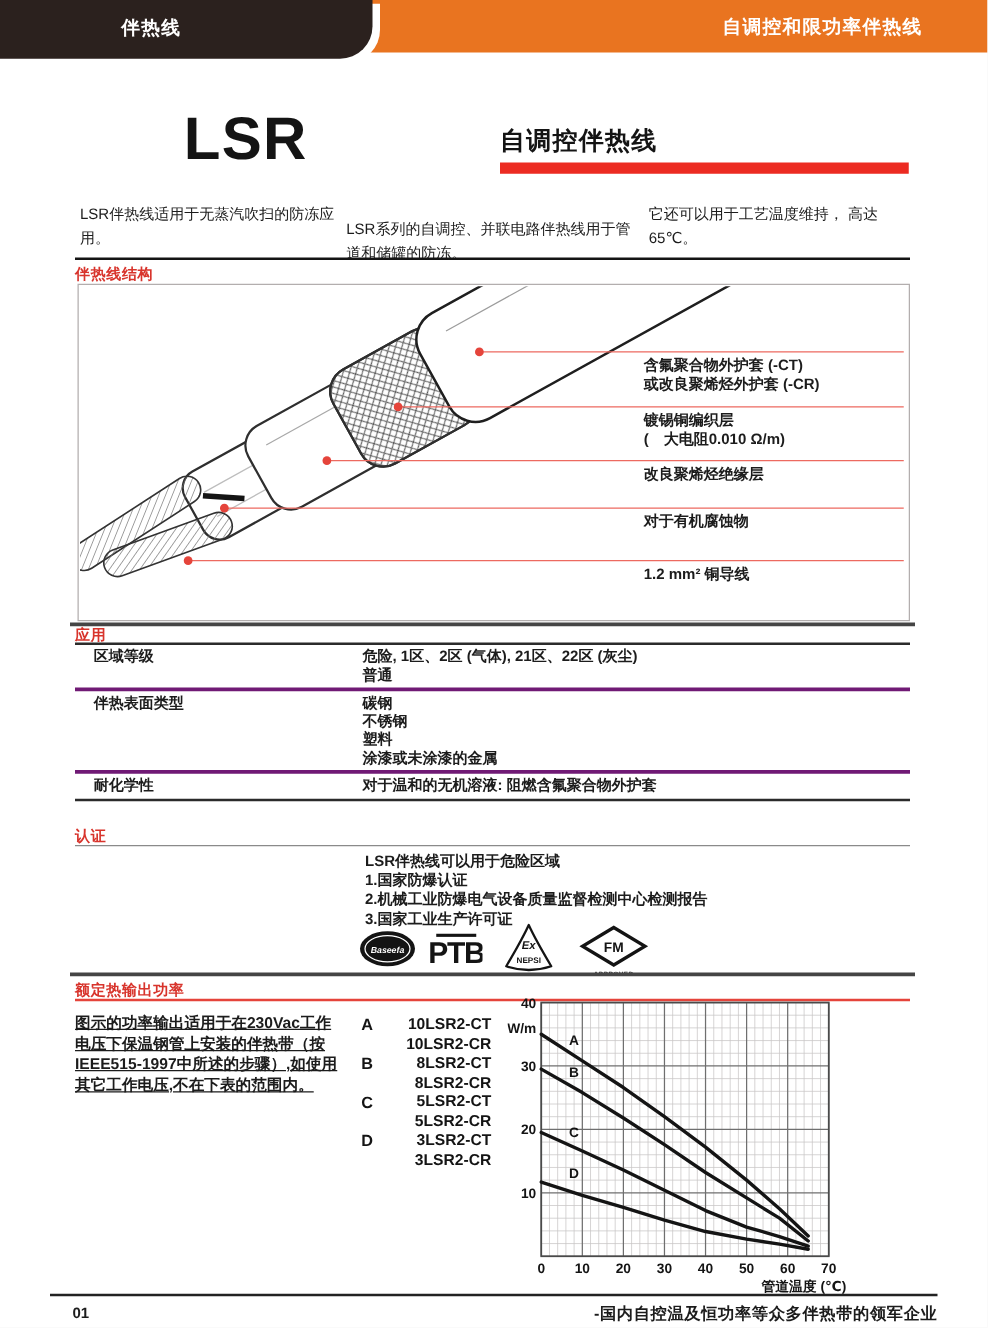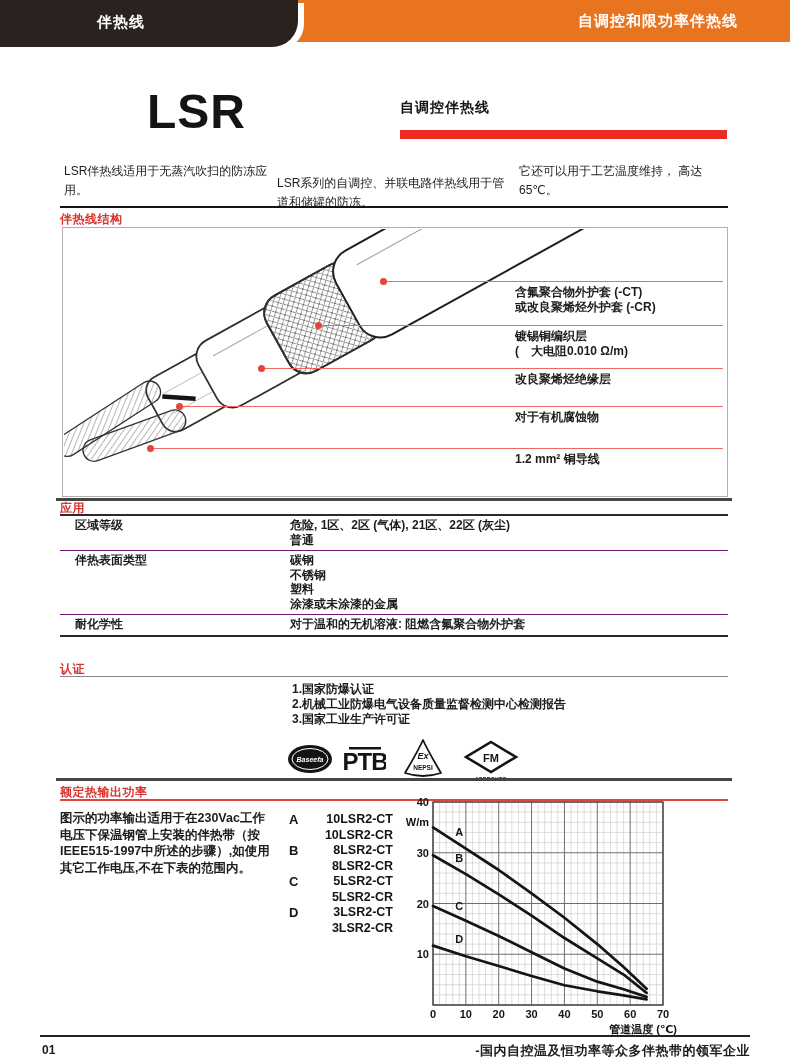--- a/index.html
+++ b/index.html
@@ -9,21 +9,21 @@
   
   .header-bar { position:absolute; left:0; top:0; width:790px; height:42px; background:#E97420; }
   .header-tab { position:absolute; left:0; top:0; width:298px; height:47px; background:#2B211E;
                 border-bottom-right-radius:26px; box-shadow:6px 3px 0 0 #ffffff; }
   .header-tab-label { position:absolute; left:0; top:13px; width:298px; text-align:center; padding-right:56px;
                 color:#ffffff; font-size:15px; font-weight:700; letter-spacing:1px; }
   .header-right { position:absolute; right:52px; top:12px; color:#ffffff; font-size:15px; font-weight:700; letter-spacing:1px; }
 
   
   .product-title { position:absolute; left:147px; top:84px; font-size:48px; font-weight:900; color:#141414; letter-spacing:1px; }
-  .subtitle { position:absolute; left:400px; top:99px; font-size:14px; font-weight:700; color:#141414; letter-spacing:1px; }
+  .subtitle { position:absolute; left:400px; top:99px; font-size:20px; font-weight:700; color:#141414; letter-spacing:1px; }
   .red-bar { position:absolute; left:400px; top:130px; width:327px; height:9px; background:#EC2B22; }
 
   .intro { position:absolute; top:162px; font-size:12px; line-height:1.55; color:#1c1c1c; font-weight:500; }
   .intro.c1 { left:64px;  width:212px; }
   .intro.c2 { left:277px; width:232px;margin-top:12px; }
   .intro.c3 { left:519px; width:212px; }
 
   .hr-dark  { position:absolute; background:#141414; }
   .hr-gray  { position:absolute; background:#8a8a8a; }
   .hr-thick { position:absolute; background:#454545; }
@@ -34,43 +34,43 @@
   
   .struct-box { position:absolute; left:62px; top:227px; width:666px; height:270px;
                 border:1px solid #b3aeae; background:#ffffff; }
   .cable-svg { position:absolute; left:0; top:0; }
   .leader { position:absolute; height:0; border-top:1.4px solid #ED6A60; }
   .leader-dot { position:absolute; left:-3px; top:-4.5px; width:7px; height:7px; border-radius:50%; background:#E5443B; }
   .struct-label { position:absolute; left:452px; width:212px; font-size:12px; font-weight:600; color:#1c1c1c; line-height:15px; }
 
   
   .app-table { position:absolute; left:60px; top:514px; width:668px; border-top:2px solid #2b2b2b; border-bottom:2px solid #2b2b2b; }
-  .app-row { display:flex; padding:2px 0 3px 0; border-bottom:1px solid #701a75; }
+  .app-row { display:flex; padding:2px 0 3px 0; border-bottom:3px solid #701a75; }
   .app-row:last-child { border-bottom:none; }
   .app-label { width:230px; padding-left:15px; font-size:12px; font-weight:600; color:#1c1c1c; line-height:14.5px; }
   .app-values { flex:1; font-size:12px; font-weight:600; color:#1c1c1c; }
   .app-values div { line-height:14.5px; }
 
   
   .cert-lines { position:absolute; left:292px; top:682px; font-size:12px; font-weight:600; color:#1c1c1c; line-height:15.2px; }
   .logo { position:absolute; }
 
   
-  .power-desc { position:absolute; left:60px; top:810px; width:214px; font-size:12.5px; font-weight:700; color:#1c1c1c; line-height:16.5px; }
+  .power-desc { position:absolute; left:60px; top:810px; width:214px; font-size:12.5px; font-weight:700; color:#1c1c1c; line-height:16.5px;text-decoration:underline; }
   .legend { position:absolute; left:289px; top:812px; }
   .legend-group { display:flex; }
   .legend-key { width:22px; font-size:13px; font-weight:700; color:#141414; line-height:15.5px; }
   .legend-models { width:82px; text-align:right; font-size:12.5px; font-weight:600; color:#141414; line-height:15.5px; }
 
   .chart-wrap { position:absolute; left:406px; top:792px; width:300px; height:262px; }
   #power-chart text { font-family:"Liberation Sans","DejaVu Sans",sans-serif; font-size:11px; font-weight:700; fill:#141414; }
 
   
   .footer-line { position:absolute; left:40px; top:1035px; width:710px; height:2px; background:#222222; }
-  .page-num { position:absolute; left:42px; top:1043px; font-size:12px; font-weight:700; color:#1c1c1c; }
+  .page-num { position:absolute; left:58px; top:1043px; font-size:12px; font-weight:700; color:#1c1c1c; }
   .slogan { position:absolute; right:40px; top:1042px; font-size:13px; font-weight:700; color:#1c1c1c; letter-spacing:0.5px; }
 </style>
 </head>
 <body>
 
 <div class="page">
 
   <div class="header-bar"></div>
   <div class="header-tab"></div>
   <div class="header-tab-label">伴热线</div>
@@ -182,20 +182,21 @@
       <div class="app-label">耐化学性</div>
       <div class="app-values">
         <div>对于温和的无机溶液: 阻燃含氟聚合物外护套</div>
       </div>
     </div>
   </div>
 
   <div class="sec-title" style="top:661px;">认证</div>
   <div class="hr-gray" style="left:60px; top:676px; width:668px; height:1px;"></div>
   <div class="cert-lines">
+    <div>LSR伴热线可以用于危险区域</div>
     <div>1.国家防爆认证</div>
     <div>2.机械工业防爆电气设备质量监督检测中心检测报告</div>
     <div>3.国家工业生产许可证</div>
   </div>
 
   <svg class="logo" style="left:286px; top:742px;" width="48" height="34" viewBox="0 0 48 34">
     <ellipse cx="24" cy="17" rx="22" ry="14" fill="#141414"></ellipse>
     <ellipse cx="24" cy="17" rx="18" ry="10.5" fill="none" stroke="#ffffff" stroke-width="1"></ellipse>
     <text x="24" y="20" text-anchor="middle" font-size="7" font-style="italic" font-weight="700" fill="#ffffff">Baseefa</text>
   </svg>

